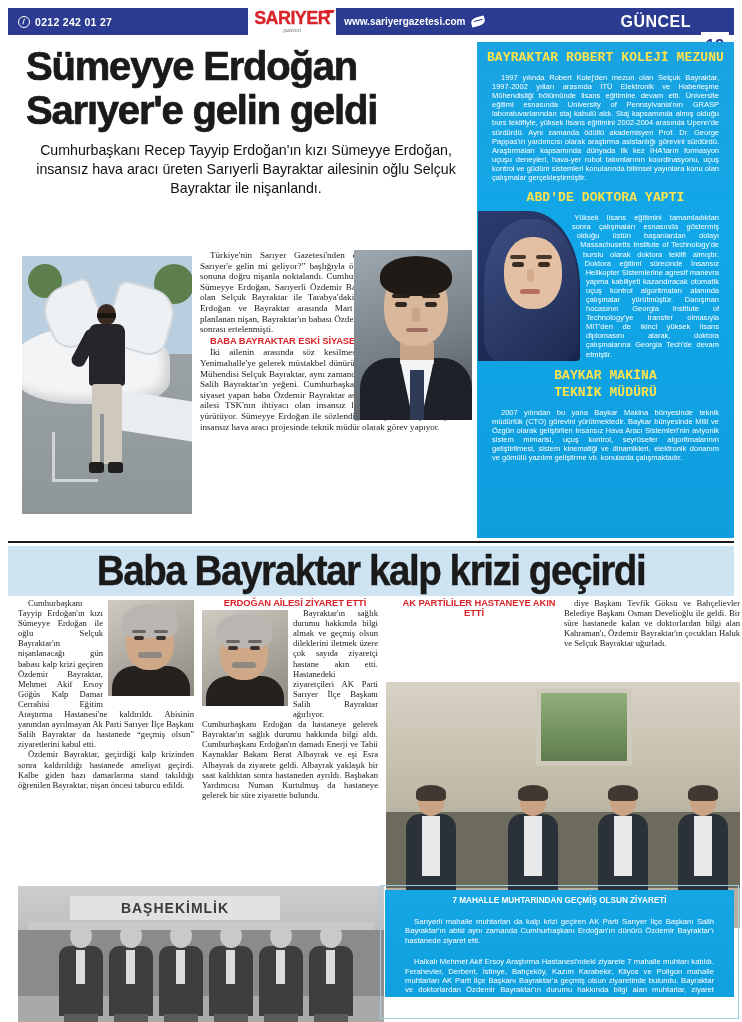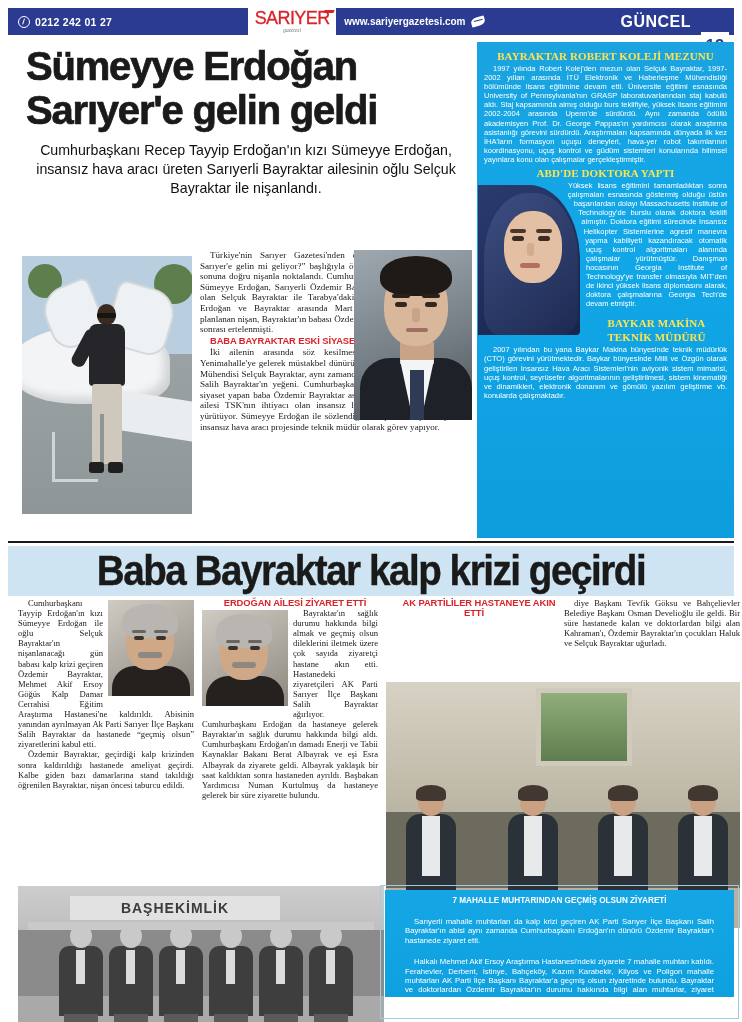--- a/index.html
+++ b/index.html
@@ -56,21 +56,21 @@
     background: #ffffff;
     height: 27px;
     width: 88px;
     display: flex;
     flex-direction: column;
     align-items: center;
     justify-content: center;
   }
   .logo-main {
     font-family: "Liberation Sans", sans-serif;
-    font-weight: normal;
+    font-weight: bold;
     font-size: 18px;
     color: #d8232a;
     letter-spacing: -.6px;
     line-height: 17px;
     -webkit-text-stroke: 0.3px #d8232a;
   }
   .logo-sub {
     font-family: "Liberation Serif", serif;
     font-size: 5.5px;
     color: #777;
@@ -432,34 +432,34 @@
   .side-blue {
     position: absolute;
     left: 477px; top: 42px;
     width: 257px; height: 496px;
     background: linear-gradient(#1aa3e0, #11a7e8 40%, #0e9ddd);
     padding: 5px 7px 6px 7px;
     color: #ffffff;
     overflow: hidden;
   }
   .blue-h {
-    font-family: Liberation Serif, serif;
-    font-size: 11px;
+    font-family: Liberation Mono, monospace;
+    font-size: 13px;
     font-weight: bold;
     color: #ffe34d;
     text-align: center;
     letter-spacing: .1px;
     margin: 3px 0 2px 0;
   }
   .blue-p {
     font-family: "Liberation Sans", sans-serif;
     font-size: 7.5px;
     line-height: 9.1px;
     text-align: justify;
-    margin: 0;
+    margin: 8px;
     text-indent: 9px;
     hyphens: auto;
   }
   .photo-bride {
     float: left;
     width: 102px; height: 150px;
     margin: 4px 6px 2px -6px;
     background: linear-gradient(150deg,#2a3b6e,#18244a);
     position: relative; overflow: hidden;
     border-radius: 0 50% 4px 0;

